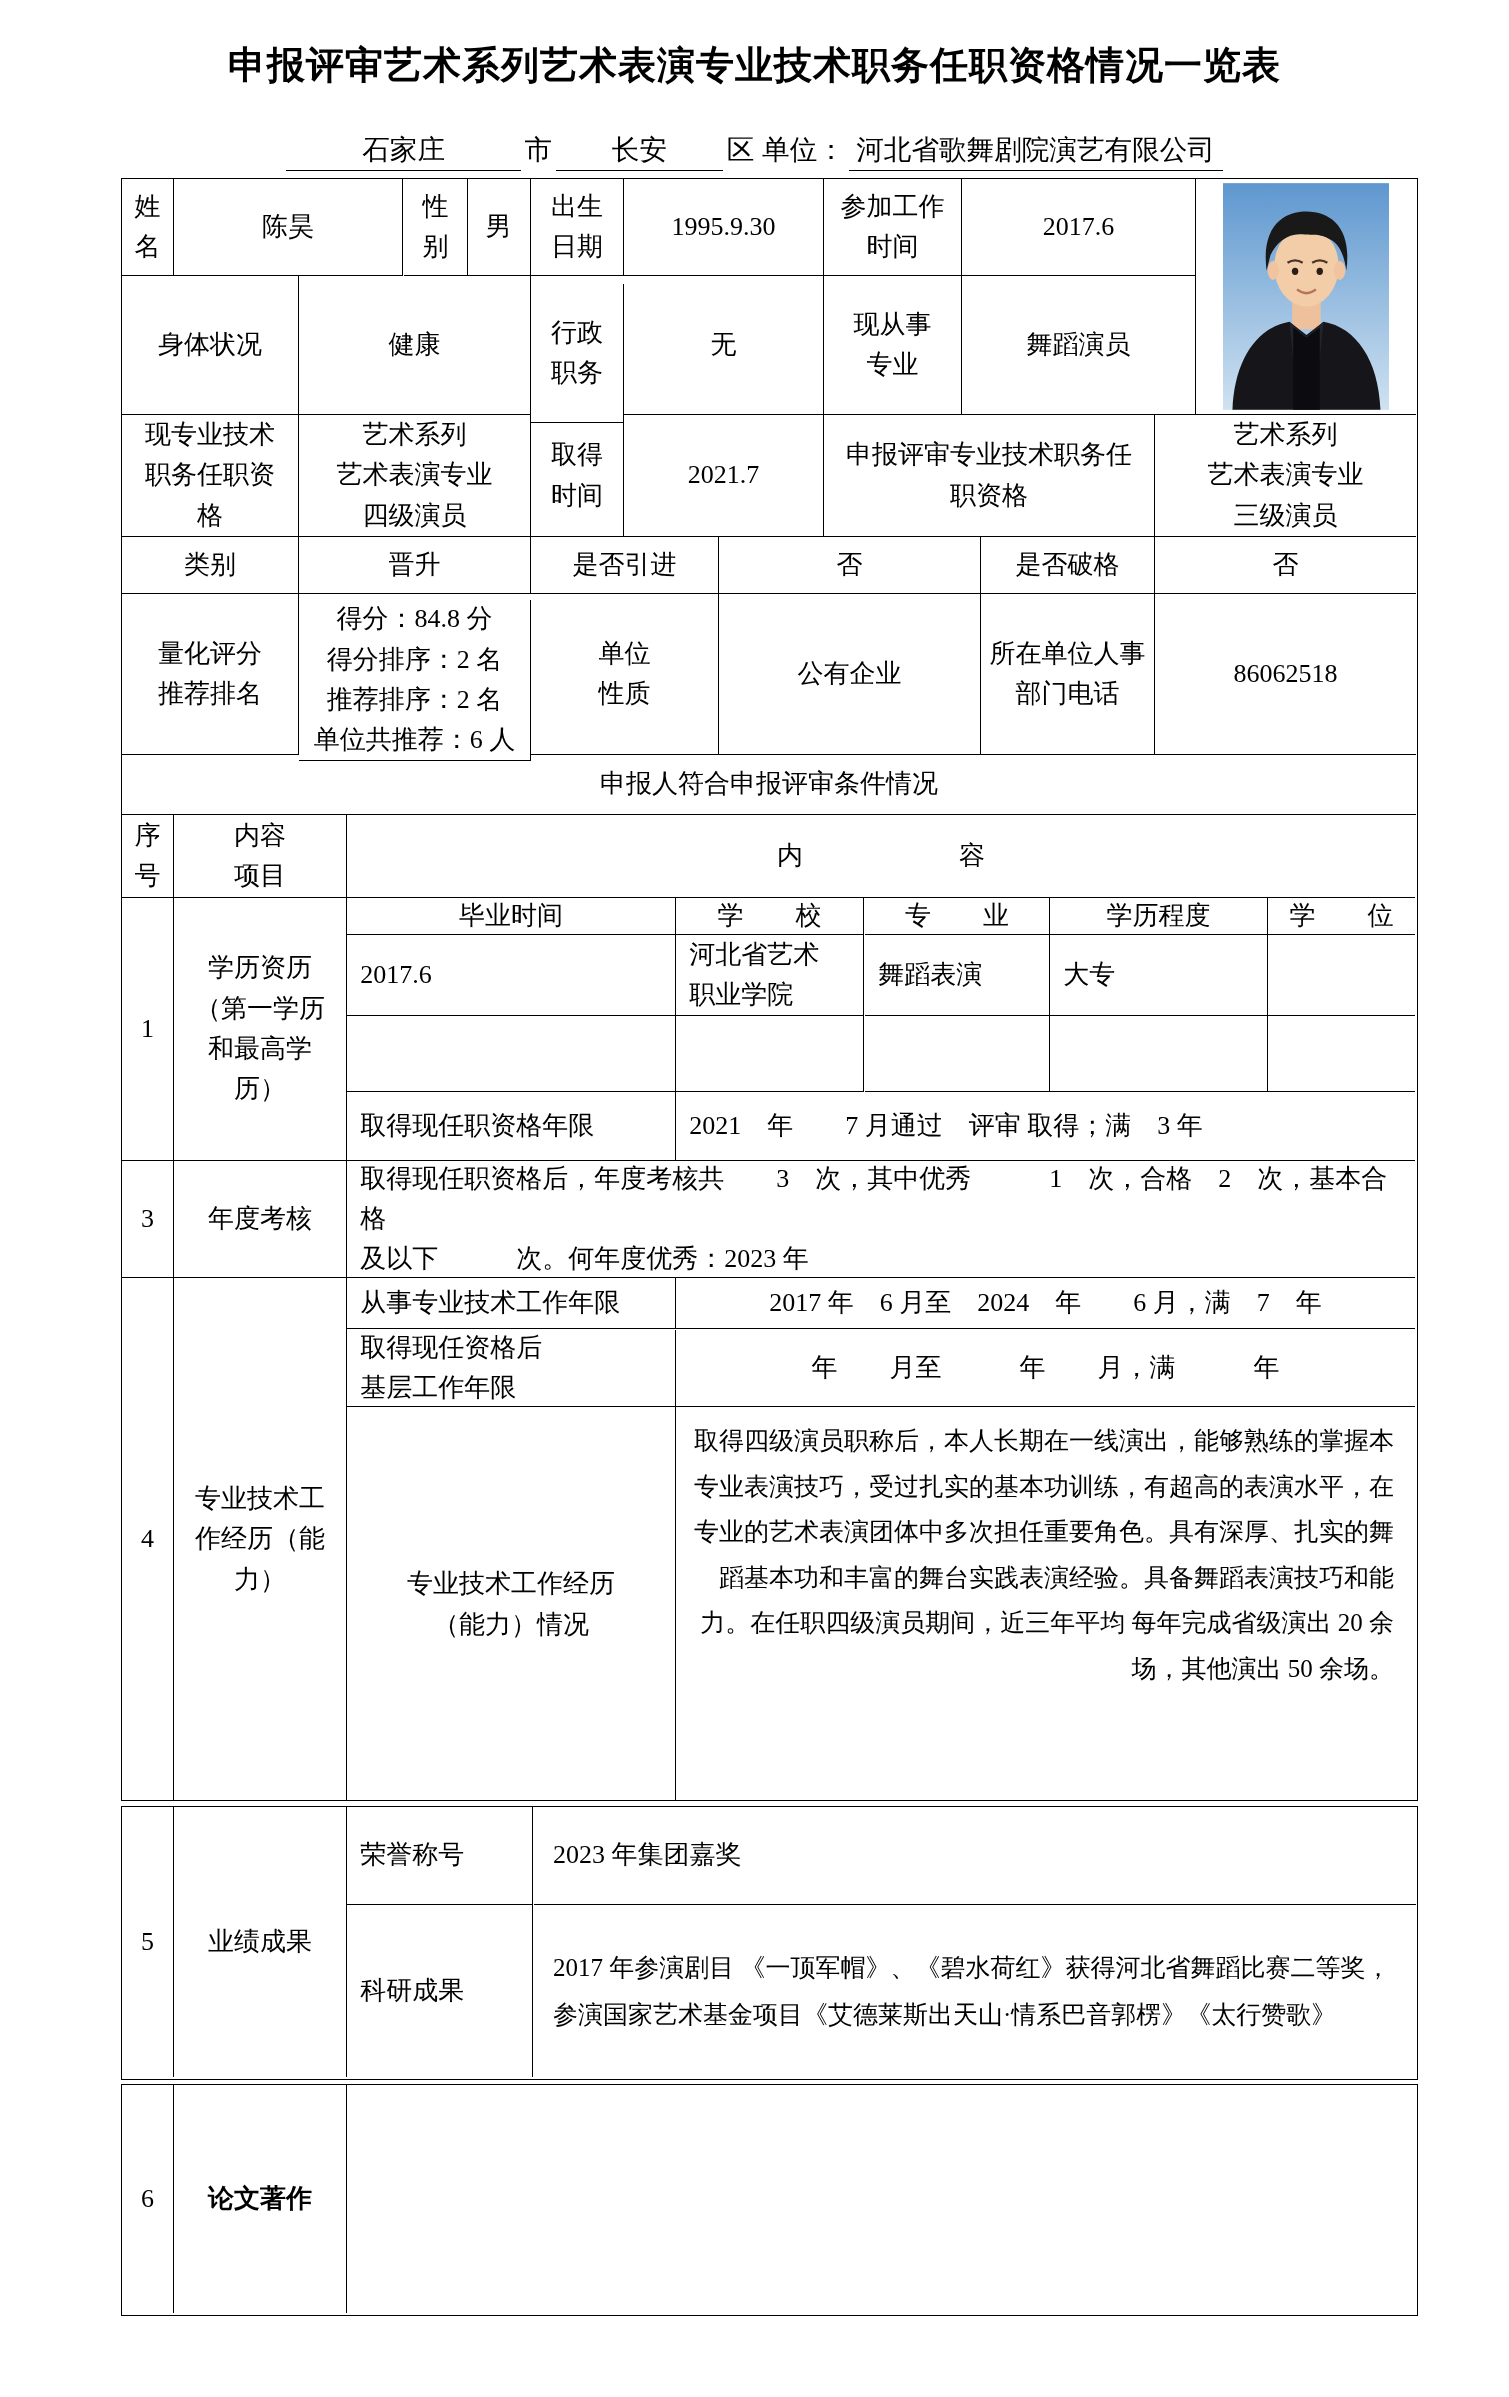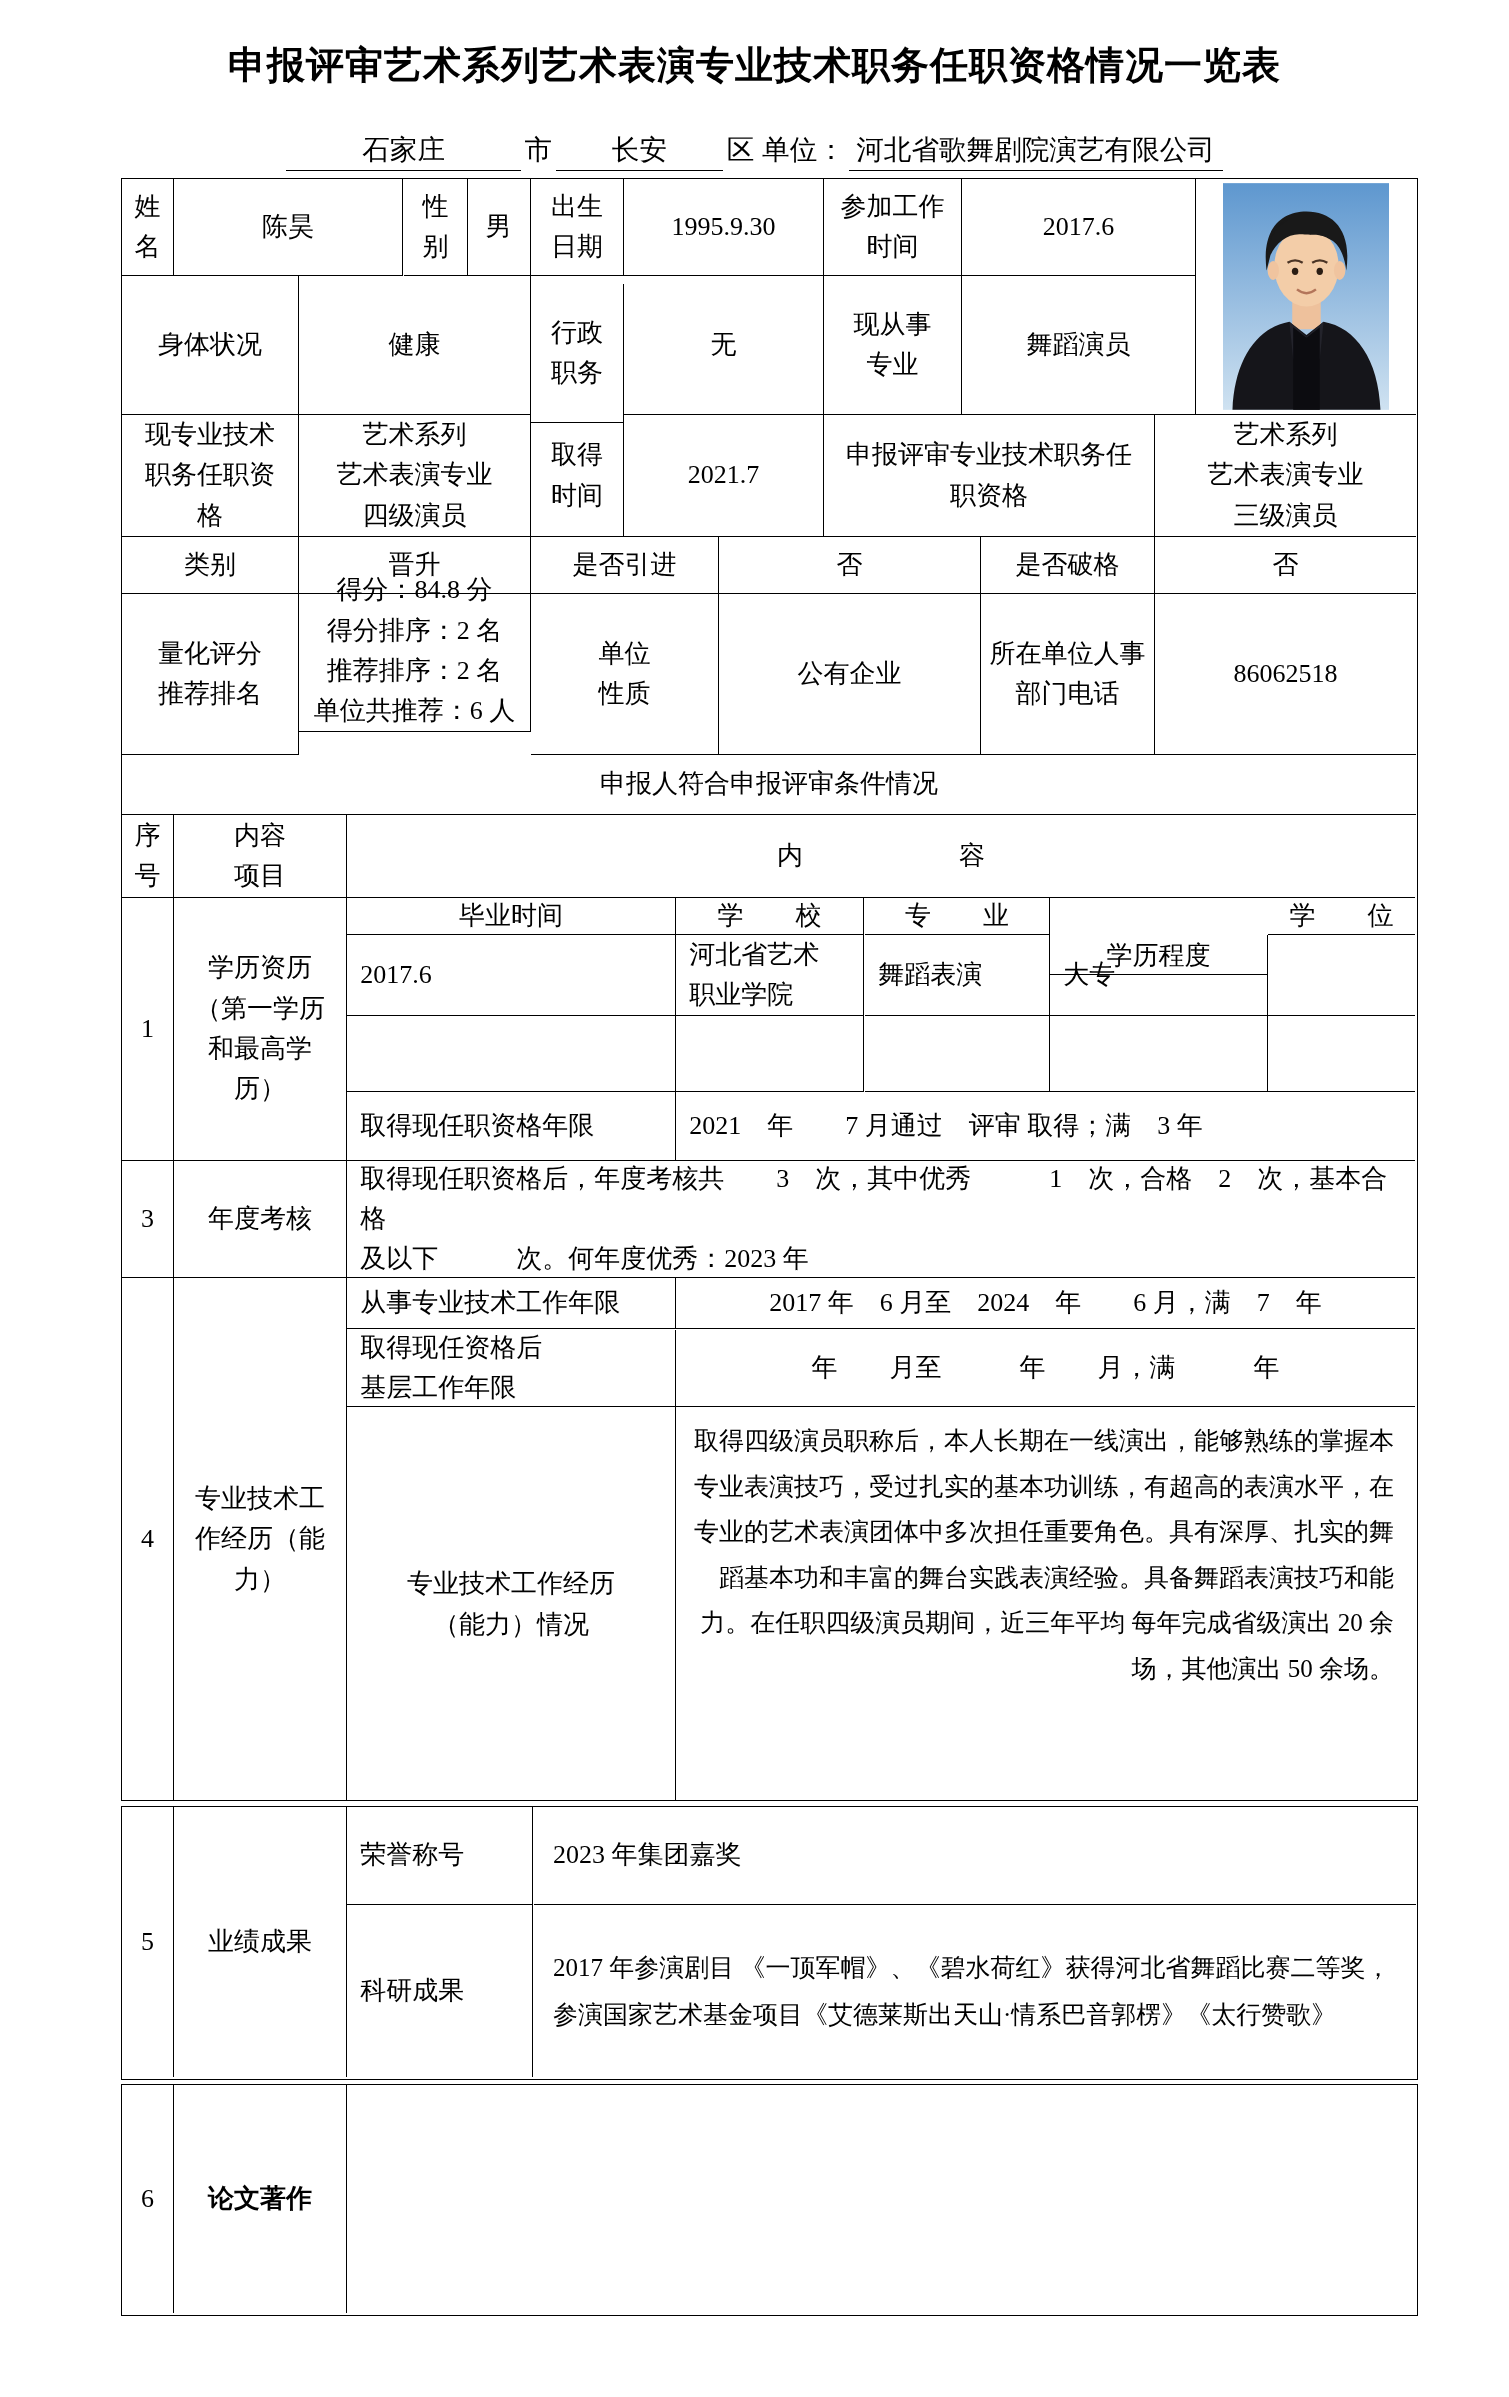--- a/index.html
+++ b/index.html
@@ -112,21 +112,21 @@
 
   <div class="cell" style="left:0;top:358px;width:177px;height:57px;">类别</div>
   <div class="cell" style="left:177px;top:358px;width:232px;height:57px;">晋升</div>
   <div class="cell" style="left:409px;top:358px;width:188px;height:57px;">是否引进</div>
   <div class="cell" style="left:597px;top:358px;width:262px;height:57px;">否</div>
   <div class="cell" style="left:859px;top:358px;width:174px;height:57px;">是否破格</div>
   <div class="cell nr" style="left:1033px;top:358px;width:261px;height:57px;">否</div>
 
   <div class="cell" style="left:0;top:415px;width:177px;height:161px;">量化评分
 推荐排名</div>
-  <div class="cell" style="left:177px;top:392px;width:232px;height:161px;">得分：84.8 分
+  <div class="cell" style="left:177px;top:421px;width:232px;height:161px;">得分：84.8 分
 得分排序：2 名
 推荐排序：2 名
 单位共推荐：6 人</div>
   <div class="cell" style="left:409px;top:415px;width:188px;height:161px;">单位
 性质</div>
   <div class="cell" style="left:597px;top:415px;width:262px;height:161px;">公有企业</div>
   <div class="cell" style="left:859px;top:415px;width:174px;height:161px;">所在单位人事
 部门电话</div>
   <div class="cell nr" style="left:1033px;top:415px;width:261px;height:161px;">86062518</div>
 
@@ -140,21 +140,21 @@
 
   <div class="cell" style="left:0;top:719px;width:52px;height:263px;">1</div>
   <div class="cell" style="left:52px;top:719px;width:173px;height:263px;">学历资历
 （第一学历
 和最高学
 历）</div>
 
   <div class="cell" style="left:225px;top:719px;width:329px;height:37px;">毕业时间</div>
   <div class="cell" style="left:554px;top:719px;width:188px;height:37px;">学　　校</div>
   <div class="cell" style="left:743px;top:719px;width:185px;height:37px;">专　　业</div>
-  <div class="cell" style="left:928px;top:719px;width:218px;height:37px;margin-top:40px;">学历程度</div>
+  <div class="cell" style="left:928px;top:719px;width:218px;height:37px;">学历程度</div>
   <div class="cell nr" style="left:1146px;top:719px;width:147px;height:37px;">学　　位</div>
 
   <div class="cell al" style="left:225px;top:756px;width:329px;height:81px;">2017.6</div>
   <div class="cell al" style="left:554px;top:756px;width:188px;height:81px;">河北省艺术
 职业学院</div>
   <div class="cell al" style="left:743px;top:756px;width:185px;height:81px;">舞蹈表演</div>
   <div class="cell al" style="left:928px;top:756px;width:218px;height:81px;">大专</div>
   <div class="cell nr" style="left:1146px;top:756px;width:147px;height:81px;"></div>
 
   <div class="cell" style="left:225px;top:837px;width:329px;height:76px;"></div>

